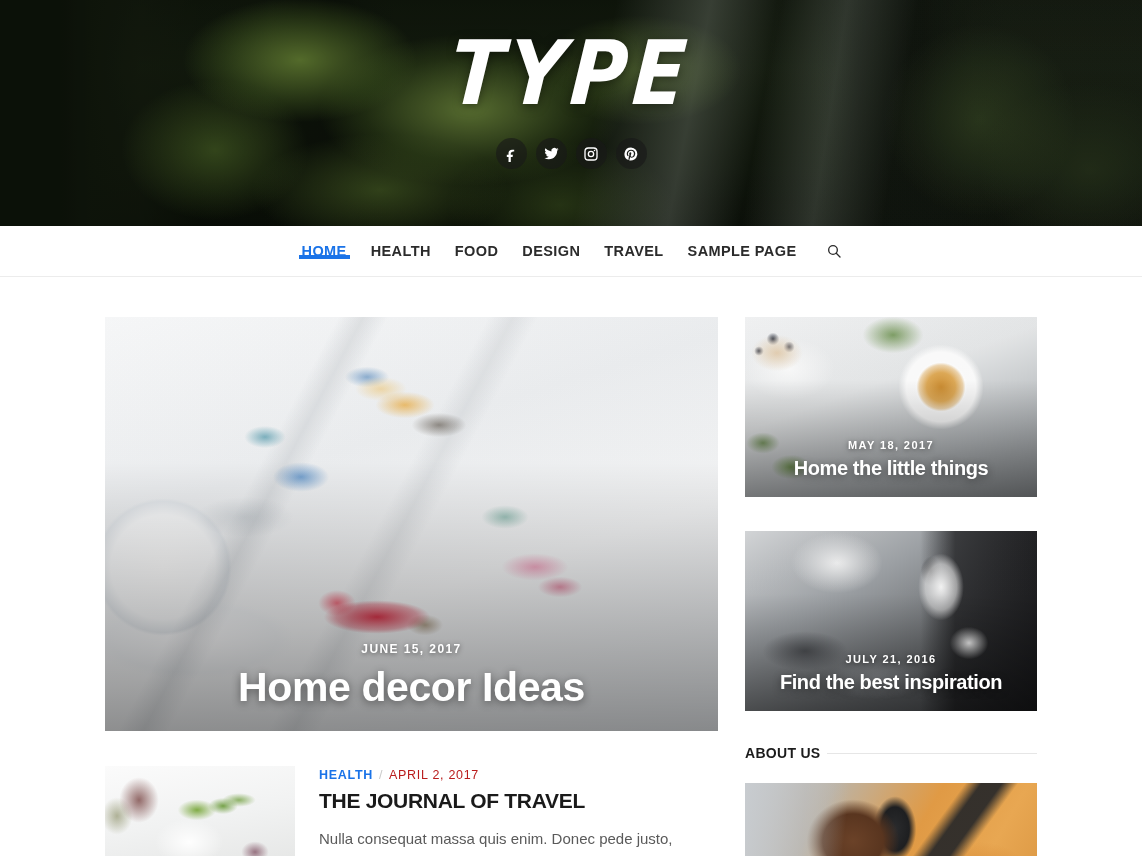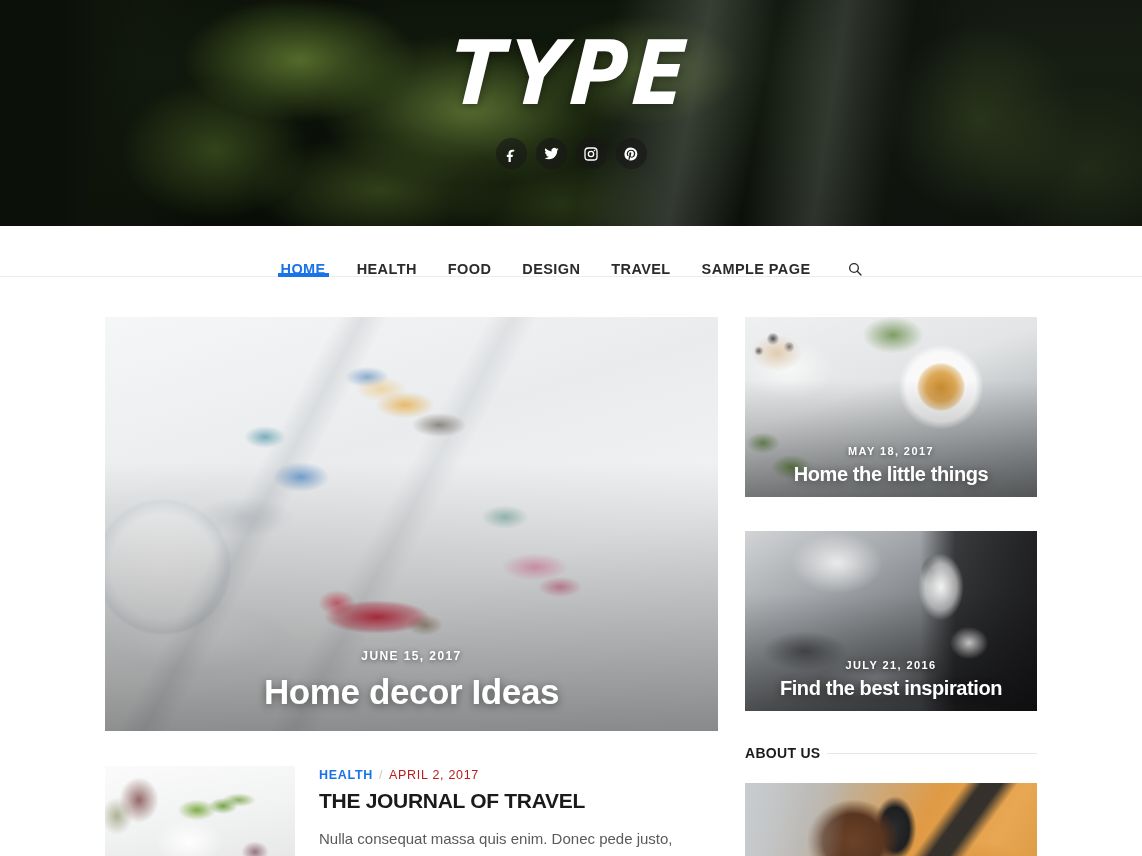--- a/index.html
+++ b/index.html
@@ -100,23 +100,23 @@
     width: 1142px;
     height: 51px;
     background: #ffffff;
     border-bottom: 1px solid #ececec;
     display: flex;
     align-items: center;
     justify-content: center;
   }
   .nav-list {
     display: flex;
-    align-items: flex-end;
+    align-items: center;
     height: 51px;
-    gap: 7px;
+    gap: 0;
   }
   .nav-item {
     position: relative;
     display: flex;
     align-items: center;
     padding: 0 12px;
     font-size: 14.5px;
     font-weight: 600;
     letter-spacing: 0.4px;
     color: #2b2b2b;
@@ -179,27 +179,27 @@
     margin-bottom: 9px;
   }
   .card-title {
     font-weight: 700;
     letter-spacing: -0.4px;
     text-shadow: 0 2px 8px rgba(0,0,0,0.45);
     line-height: 1.12;
   }
 
   .hero-card { height: 414px; }
-  .hero-card .card-title { font-size: 35px; }
+  .hero-card .card-title { font-size: 41px; }
   .hero-card .card-caption { padding-bottom: 20px; }
 
   .side-card { height: 180px; margin-bottom: 34px; }
   .side-card .card-title { font-size: 20px; }
   .side-card .card-date { font-size: 11px; margin-bottom: 6px; }
-  .side-card .card-caption { padding-bottom: 12px; }
+  .side-card .card-caption { padding-bottom: 18px; }
 
   
   .photo-desk {
     background-color: #eef1f3;
     background-image:
       radial-gradient(ellipse 70px 22px at 272px 300px, rgba(214,34,58,0.90) 0%, rgba(214,34,58,0.35) 58%, rgba(214,34,58,0) 76%),
       radial-gradient(ellipse 24px 14px at 320px 308px, rgba(168,150,126,0.85) 0%, rgba(168,150,126,0) 75%),
       radial-gradient(ellipse 26px 18px at 232px 286px, rgba(234,70,92,0.75) 0%, rgba(234,70,92,0) 72%),
       radial-gradient(ellipse 30px 14px at 455px 270px, rgba(210,70,110,0.55) 0%, rgba(210,70,110,0) 74%),
       radial-gradient(ellipse 44px 18px at 430px 250px, rgba(236,120,160,0.60) 0%, rgba(236,120,160,0) 76%),

